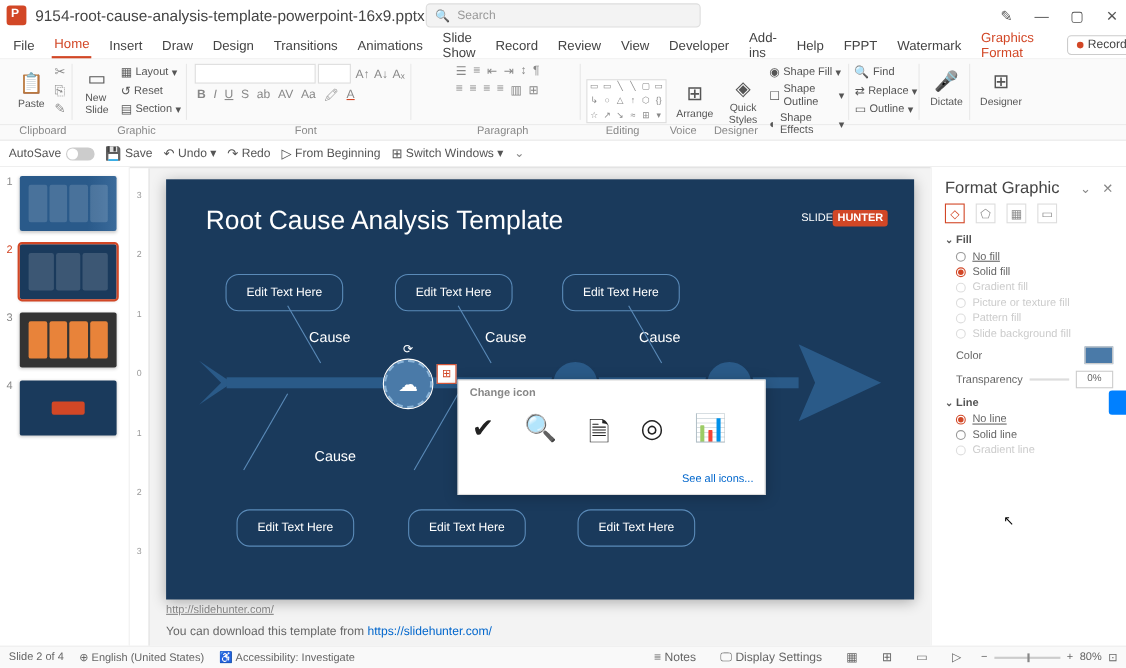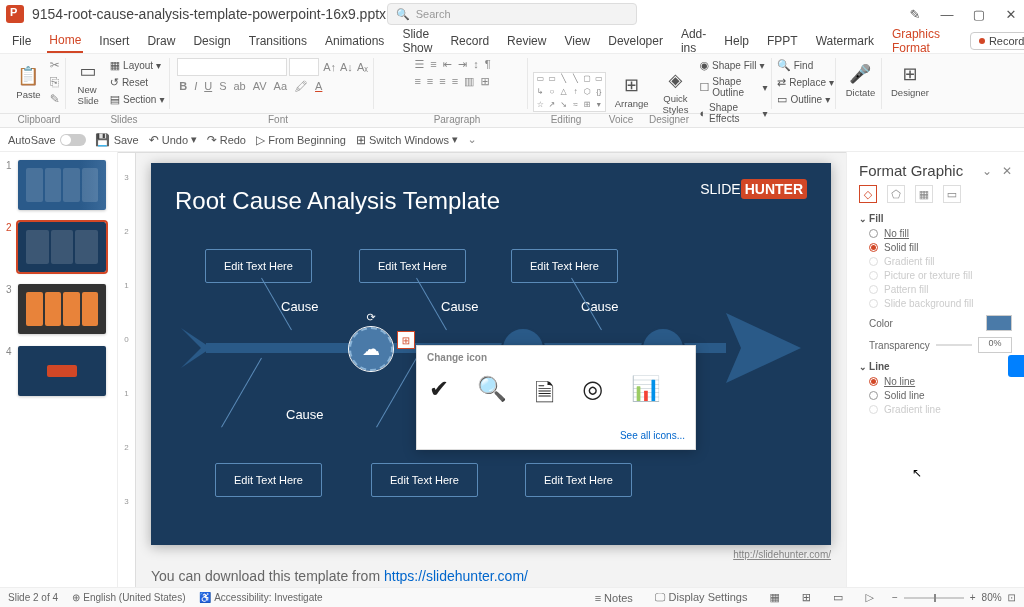--- a/index.html
+++ b/index.html
@@ -68,41 +68,41 @@
 
 
 .canvas-area { flex: 1; background: #f3f3f3; position: relative; display: flex; flex-direction: column; }
 .ruler-h { height: 16px; background: #fff; border-bottom: 1px solid #ddd; font-size: 8px; color: #999; display: flex; align-items: center; padding-left: 20px; overflow: hidden; }
 .ruler-h span { margin-right: 45px; }
 .canvas-wrap { flex: 1; display: flex; }
 .ruler-v { width: 18px; background: #fff; border-right: 1px solid #ddd; font-size: 8px; color: #999; display: flex; flex-direction: column; align-items: center; padding-top: 20px; }
 .ruler-v span { margin-bottom: 45px; }
 .slide-wrap { flex: 1; display: flex; flex-direction: column; align-items: center; padding: 10px; overflow: auto; }
 .slide { width: 680px; height: 382px; background: #1a3a5c; box-shadow: 0 2px 12px rgba(0,0,0,0.3); position: relative; }
-.slide .title { color: #fff; font-size: 24px; font-weight: 300; position: absolute; left: 24px; top: 24px; }
-.slide .logo { position: absolute; right: 24px; top: 18px; font-size: 14px; color: #fff; }
+.slide .title { color: #fff; font-size: 24px; font-weight: 300; position: absolute; left: 36px; top: 24px; }
+.slide .logo { position: absolute; right: 24px; top: 30px; font-size: 10px; color: #fff; }
 .slide .logo .hunter { background: #d24726; padding: 2px 4px; border-radius: 3px; font-weight: bold; }
 .slide .arrow-bg { position: absolute; left: 30px; top: 150px; width: 620px; height: 70px; }
 .slide .arrow-bg svg { width: 100%; height: 100%; }
-.textbox { position: absolute; background: transparent; border: 1.5px solid #5a8ab8; border-radius: 2px; color: #fff; font-size: 11px; padding: 10px 18px; }
+.textbox { position: absolute; background: transparent; border: 1.5px solid #5a8ab8; border-radius: 12px; color: #fff; font-size: 11px; padding: 10px 18px; }
 .cause-lbl { position: absolute; color: #fff; font-size: 13px; }
 .circle-icon { position: absolute; width: 44px; height: 44px; background: #4a7aa8; border-radius: 50%; border: 2px dashed #8ab4d8; display: flex; align-items: center; justify-content: center; color: #fff; font-size: 18px; }
 .circle-icon.selected { outline: 1px solid #fff; }
 .rotate-handle { position: absolute; top: -18px; left: 50%; transform: translateX(-50%); color: #fff; font-size: 11px; }
 .graphic-handle { position: absolute; right: -24px; top: 2px; width: 18px; height: 18px; background: #fff; border: 1px solid #d24726; display: flex; align-items: center; justify-content: center; font-size: 10px; color: #d24726; }
 .diag-line { position: absolute; width: 1px; background: #5a8ab8; height: 50px; transform-origin: top; }
 
 
 .icon-popup { position: absolute; background: #fff; box-shadow: 0 2px 12px rgba(0,0,0,0.25); border: 1px solid #ddd; padding: 6px 10px 8px; width: 280px; }
 .icon-popup .hdr { font-size: 10px; color: #888; margin-bottom: 8px; font-weight: bold; }
 .icon-popup .icons { display: flex; gap: 28px; padding: 4px 2px; font-size: 24px; color: #222; }
 .icon-popup .link { font-size: 10px; color: #0066cc; text-align: right; margin-top: 10px; }
 
-.slide-link { font-size: 10px; color: #888; margin-top: 4px; text-align: right; width: 680px; text-decoration: underline; }
-.note-area { font-size: 14px; color: #666; margin-top: 8px; width: 680px; text-align: left; }
+.slide-link { font-size: 10px; color: #888; margin-top: 4px; text-align: left; width: 680px; text-decoration: underline; }
+.note-area { font-size: 11px; color: #666; margin-top: 8px; width: 680px; text-align: left; }
 .note-area a { color: #0066cc; }
 
 
 .fmt { width: 178px; background: #fff; border-left: 1px solid #eee; padding: 10px 12px; }
 .fmt .title { font-size: 15px; color: #444; margin-bottom: 6px; display: flex; align-items: center; }
 .fmt .title .chev { margin-left: auto; font-size: 12px; color: #888; margin-right: 10px; }
 .fmt .title .close { font-size: 12px; color: #888; }
 .fmt .tabs-icons { display: flex; gap: 10px; margin-bottom: 10px; }
 .fmt .tabs-icons span { width: 18px; height: 18px; border: 1px solid #ddd; display: flex; align-items: center; justify-content: center; font-size: 11px; color: #888; }
 .fmt .tabs-icons span.active { border-color: #d24726; color: #d24726; }
@@ -304,21 +304,21 @@
   <div class="group" style="width:48px;border-right:none;">
     <div class="bigbtn">
         <span class="ico">⊞</span>
         <span>Designer</span>
       </div>
   </div>
 </div>
 
 <div class="group-labels">
   <span style="width:66px;">Clipboard</span>
-  <span style="width:104px;">Slides</span>
+  <span style="width:104px;">Graphic</span>
   <span style="width:204px;">Font</span>
   <span style="width:154px;">Paragraph</span>
   <span style="width:64px;">Editing</span>
   <span style="width:46px;">Voice</span>
   <span style="width:50px;">Designer</span>
 </div>
 
 <div class="qat">
   <div class="autosave">
       <span>AutoSave</span>

